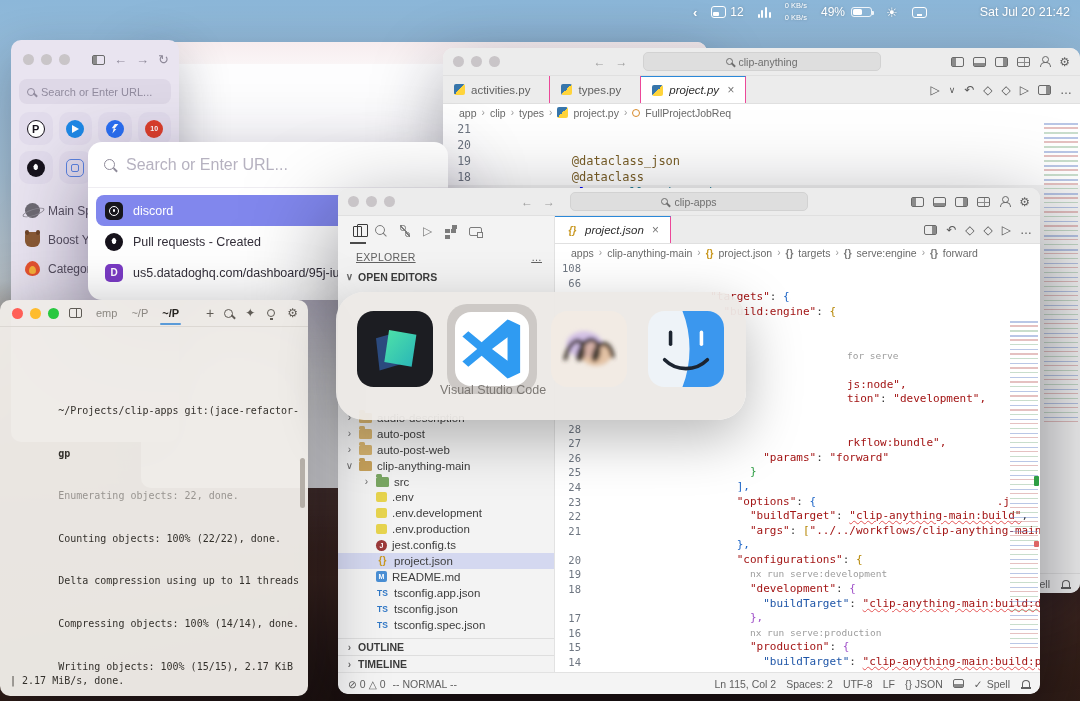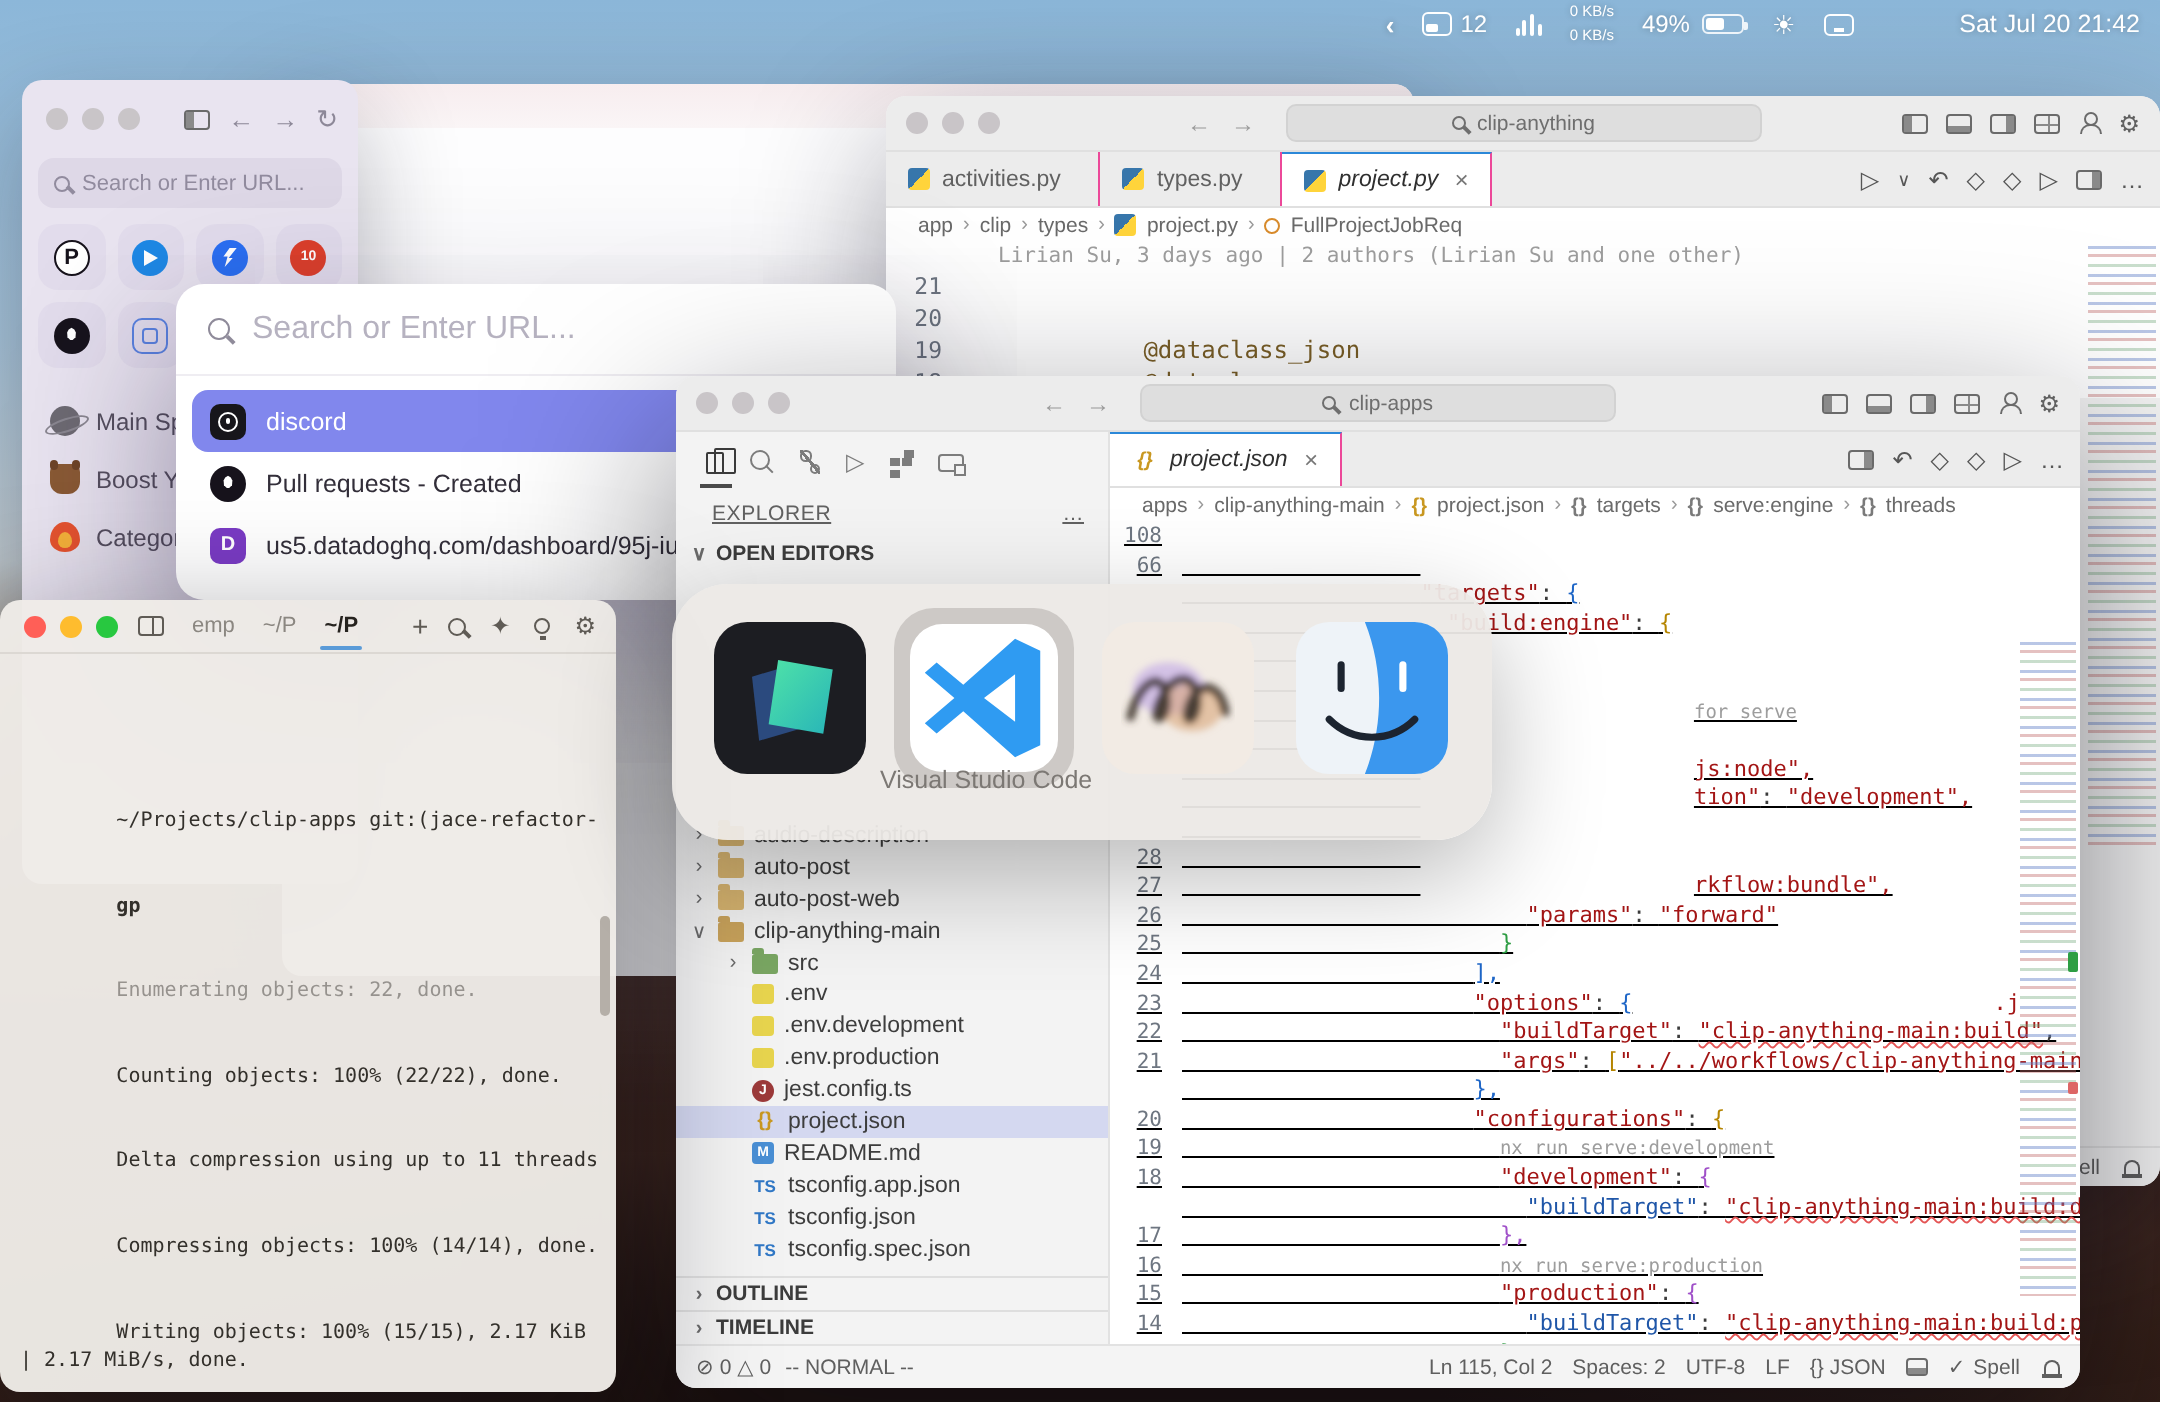--- a/index.html
+++ b/index.html
@@ -170,21 +170,21 @@
 .fo::before,.fo-open::before,.fo-green::before { content:""; position:absolute; top:-2.5px; left:0; width:6px; height:2.5px; background:inherit; border-radius:1.5px 1.5px 0 0; }
 .fo-open { background:#c9a35c; } .fo-green { background:#7aa763; }
 .fi-env { width:11px; height:10px; background:#e7d44e; border-radius:2px; }
 .fi-jest { width:11px; height:11px; background:#9c3a3a; border-radius:50%; } .fi-jest::after { content:"J"; color:#fff; font-size:7px; font-weight:bold; position:absolute; inset:0; display:flex; align-items:center; justify-content:center; }
 .fi-npm { width:11px; height:11px; background:#cb3837; border-radius:2px; } .fi-npm::after { content:"n"; color:#fff; font-size:8px; font-weight:bold; position:absolute; inset:0; display:flex; align-items:center; justify-content:center; }
 .fi-json { width:13px; } .fi-json::after { content:"{}"; color:#c99821; font-weight:bold; font-size:10px; }
 .fi-md { width:11px; height:11px; background:#4a8fd4; border-radius:2px; } .fi-md::after { content:"M"; color:#fff; font-size:7px; font-weight:bold; position:absolute; inset:0; display:flex; align-items:center; justify-content:center; }
 .fi-ts { width:13px; } .fi-ts::after { content:"TS"; color:#3178c6; font-weight:bold; font-size:8.5px; }
 .sec-row { height:17px; display:flex; align-items:center; gap:4px; padding-left:7px; border-top:1px solid #dedede; font-size:10.5px; font-weight:bold; color:#3c3c3c; }
 .ed2 { flex:1; display:flex; flex-direction:column; min-width:0; position:relative; background:#fff; }
-.ed2 .code { flex:1; overflow:hidden;text-decoration:underline; }
+.ed2 .code { flex:1; overflow:hidden; }
 .ed2 .cl { height:14.6px; font-size:11px; line-height:14.6px; }
 .ed2 .ln { width:36px; padding-right:10px; font-size:10.5px; }
 .mm2 { right:2px; top:60px; bottom:24px; width:28px; }
 .mm-mark-g { position:absolute; right:1px; top:215px; width:5px; height:10px; background:#2e9e44; border-radius:1px; }
 .mm-mark-r { position:absolute; right:1px; top:280px; width:5px; height:6px; background:#d66; border-radius:1px; }
 .sb2 { position:static; height:22px; flex:none; border-radius:0 0 10px 10px; }
 
 
 .terminal { position:absolute; left:0; top:300px; width:308px; height:396px; border-radius:10px; z-index:6;
   background:rgba(238,235,231,.97); box-shadow:0 24px 70px rgba(10,10,20,.5); overflow:hidden; }
@@ -341,21 +341,20 @@
         <span class=" sep">›</span>
         <span>types</span>
         <span class=" sep">›</span>
         <span class=" ico-py"></span>
         <span>project.py</span>
         <span class=" sep">›</span>
         <span class=" ico-class"></span>
         <span>FullProjectJobReq</span>
       </div>
     <div class="code ed1">
-      <div class="blame-line"><span class="blame">Lirian Su, 3 days ago | 2 authors (Lirian Su and one other)</span></div>
       <div>
 
       <div class="cl">
             <span class="ln">21</span>
             <span class="lc">
               
             <span class=" dec">@dataclass_json</span></span>
           </div>
           <div class="cl">
             <span class="ln">20</span>
@@ -564,21 +563,21 @@
             <span class=" ico-js"></span>
             <span>project.json</span>
             <span class=" sep">›</span>
             <span class=" ico-obj"></span>
             <span>targets</span>
             <span class=" sep">›</span>
             <span class=" ico-obj"></span>
             <span>serve:engine</span>
             <span class=" sep">›</span>
             <span class=" ico-obj"></span>
-            <span>threads</span>
+            <span>forward</span>
           </div>
         <div class="code">
           <div>
 
           <div class="cl">
                 <span class="ln">108</span>
                 <span class="lc">
                   
                 <span class=" pn">  </span><span class=" key-m">"targets"</span><span class=" pn">: </span><span class=" b-blue">{</span></span>
                 <span class="tail"></span>

